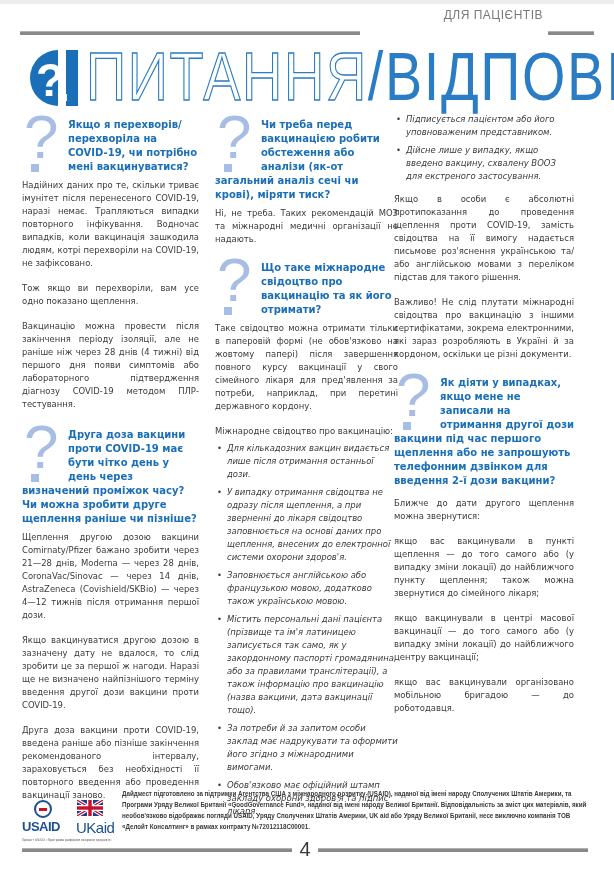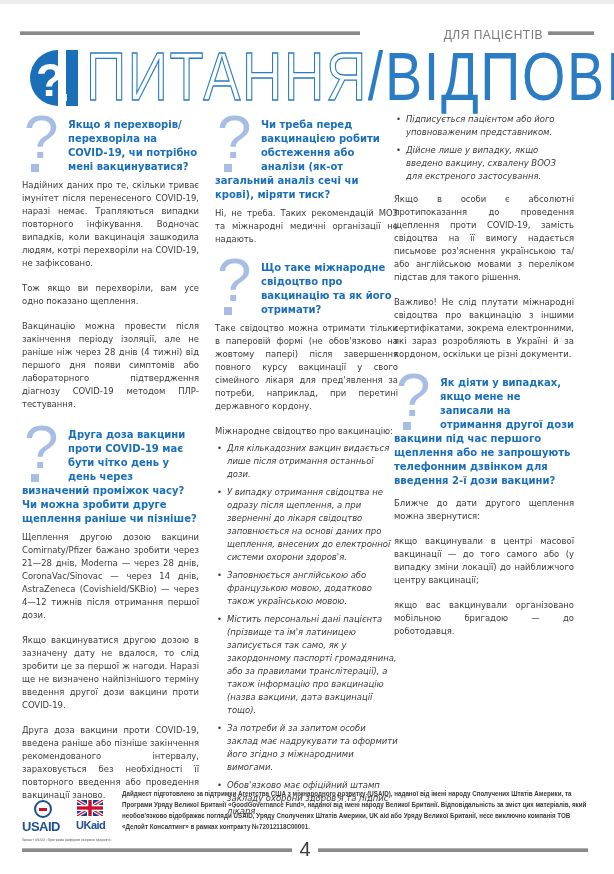--- a/index.html
+++ b/index.html
@@ -4,21 +4,21 @@
 <style>
   html, body { margin: 0; padding: 0; }
   body {
     width: 614px; height: 874px; background: #ffffff; position: relative; overflow: hidden;
     font-family: "DejaVu Sans Condensed", "DejaVu Sans", sans-serif;
     color: #3a3a3a;
   }
   .page-top-border { position: absolute; left: 0; top: 0; width: 614px; height: 4px; background: #ececec; }
   .header-rule-left { position: absolute; left: 20px; top: 31px; width: 340px; height: 3px; background: #8a8a8a; border-top: 1px solid #b0b0b0; }
   .header-rule-right { position: absolute; left: 548px; top: 31px; width: 46px; height: 3px; background: #8a8a8a; border-top: 1px solid #b0b0b0; }
-  .section-label { position: absolute; left: 365px; top: 28px; width: 178px; text-align: right; font-size: 12px; letter-spacing: 0.5px; color: #7a7a7a; font-family: "Liberation Sans", sans-serif; }
+  .section-label { position: absolute; left: 365px; top: 8px; width: 178px; text-align: right; font-size: 12px; letter-spacing: 0.5px; color: #7a7a7a; font-family: "Liberation Sans", sans-serif; }
   .logo-mark { position: absolute; left: 30px; top: 48px; width: 50px; height: 60px; }
   .title-outline { position: absolute; left: 86px; top: 40px; font-family: "Liberation Sans Narrow", "Liberation Sans", sans-serif; font-size: 68px; line-height: 72px; letter-spacing: 2px; color: #ffffff; -webkit-text-stroke: 1.3px #2a7cc4; transform: scaleX(0.82); transform-origin: left top; white-space: nowrap; }
   .title-solid { color: #2a7cc4; -webkit-text-stroke: 0; }
 
   .col { position: absolute; top: 118px; font-size: 9.4px; line-height: 13px; text-align: justify; }
   .col1 { left: 22px; width: 177px; }
   .col2 { left: 215px; width: 183px; }
   .col3 { left: 394px; width: 180px; }
 
   .q-block { position: relative; margin-bottom: 4px; }
@@ -31,21 +31,21 @@
   p { margin: 0 0 12px 0; }
   ul.bullets { margin: 4px 0 10px 0; padding-left: 0; list-style: none; }
   ul.bullets li { position: relative; padding-left: 12px; font-style: italic; margin-bottom: 5px; text-align: left; }
   ul.bullets li::before { content: "•"; position: absolute; left: 2px; top: 0; font-style: normal; }
 
   .footer-logos { position: absolute; left: 22px; top: 788px; width: 90px; height: 48px; margin-top: 12px; }
   .usaid-seal { position: absolute; left: 12px; top: 0; width: 18px; height: 18px; border-radius: 50%; border: 2px solid #1d4f91; box-sizing: border-box; background: #fff; }
   .usaid-seal::after { content: ""; position: absolute; left: 3px; top: 6px; width: 8px; height: 3px; background: #c8102e; }
   .usaid-word { position: absolute; left: 0; top: 19px; font-family: "Liberation Sans", sans-serif; font-weight: bold; font-size: 13px; color: #1d4f91; letter-spacing: -0.5px; }
   .uk-flag { position: absolute; left: 55px; top: 0; width: 26px; height: 16px; }
-  .ukaid-word { position: absolute; left: 54px; top: 19px; font-family: "Liberation Sans", sans-serif; font-weight: bold; font-size: 11px; color: #1d4f91; letter-spacing: -0.5px; }
+  .ukaid-word { position: absolute; left: 54px; top: 19px; font-family: "Liberation Sans", sans-serif; font-weight: normal; font-size: 15px; color: #1d4f91; letter-spacing: -0.5px; }
   .logo-caption { position: absolute; left: 0; top: 38px; width: 90px; font-size: 3.5px; line-height: 4px; color: #555; white-space: nowrap; overflow: hidden; }
   .disclaimer { position: absolute; left: 122px; top: 788px; width: 474px; font-family: "Liberation Sans Narrow", "Liberation Sans", sans-serif; font-size: 7.6px; line-height: 11px; color: #3a3a3a; font-weight: bold; transform: scaleX(0.82); transform-origin: left top; width: 578px; }
 
   .footer-rule-left { position: absolute; left: 22px; top: 848px; width: 270px; height: 3px; background: #8a8a8a; border-top: 1px solid #b0b0b0; }
   .footer-rule-right { position: absolute; left: 318px; top: 848px; width: 270px; height: 3px; background: #8a8a8a; border-top: 1px solid #b0b0b0; }
   .page-number { position: absolute; left: 296px; top: 838px; width: 18px; text-align: center; font-family: "Liberation Sans", sans-serif; font-size: 20px; color: #3a3a3a; }
 </style>
 </head>
 <body>
 
@@ -129,20 +129,21 @@
   <p>Важливо! Не слід плутати міжнародні свідоцтва про вакцинацію з іншими сертифікатами, зокрема електронними, які зараз розробляють в Україні й за кордоном, оскільки це різні документи.</p>
 
   <div class="q-block" style="margin-top:16px">
     <div class="q-mark">
         <span class="glyph">?</span>
         <span class="dot"></span>
       </div>
     <div class="q-title">Як діяти у випадках, якщо мене не записали на отримання другої дози вакцини під час першого щеплення або не запрошують телефонним дзвінком для введення 2-ї дози вакцини?</div>
   </div>
   <p style="margin-top:8px">Ближче до дати другого щеплення можна звернутися:</p>
+  <p>якщо вас вакцинували в пункті щеплення — до того самого або (у випадку зміни локації) до найближчого пункту щеплення; також можна звернутися до сімейного лікаря;</p>
   <p>якщо вакцинували в центрі масової вакцинації — до того самого або (у випадку зміни локації) до найближчого центру вакцинації;</p>
   <p>якщо вас вакцинували організовано мобільною бригадою — до роботодавця.</p>
 </div>
 
 <div class="footer-logos">
   <div class="usaid-seal"></div>
   <div class="usaid-word"><span>USAID</span></div>
   <svg class="uk-flag" viewBox="0 0 26 16">
     <rect width="26" height="16" fill="#1d3f8a"></rect>
     <path d="M0 0 L26 16 M26 0 L0 16" stroke="#ffffff" stroke-width="3.5"></path>

